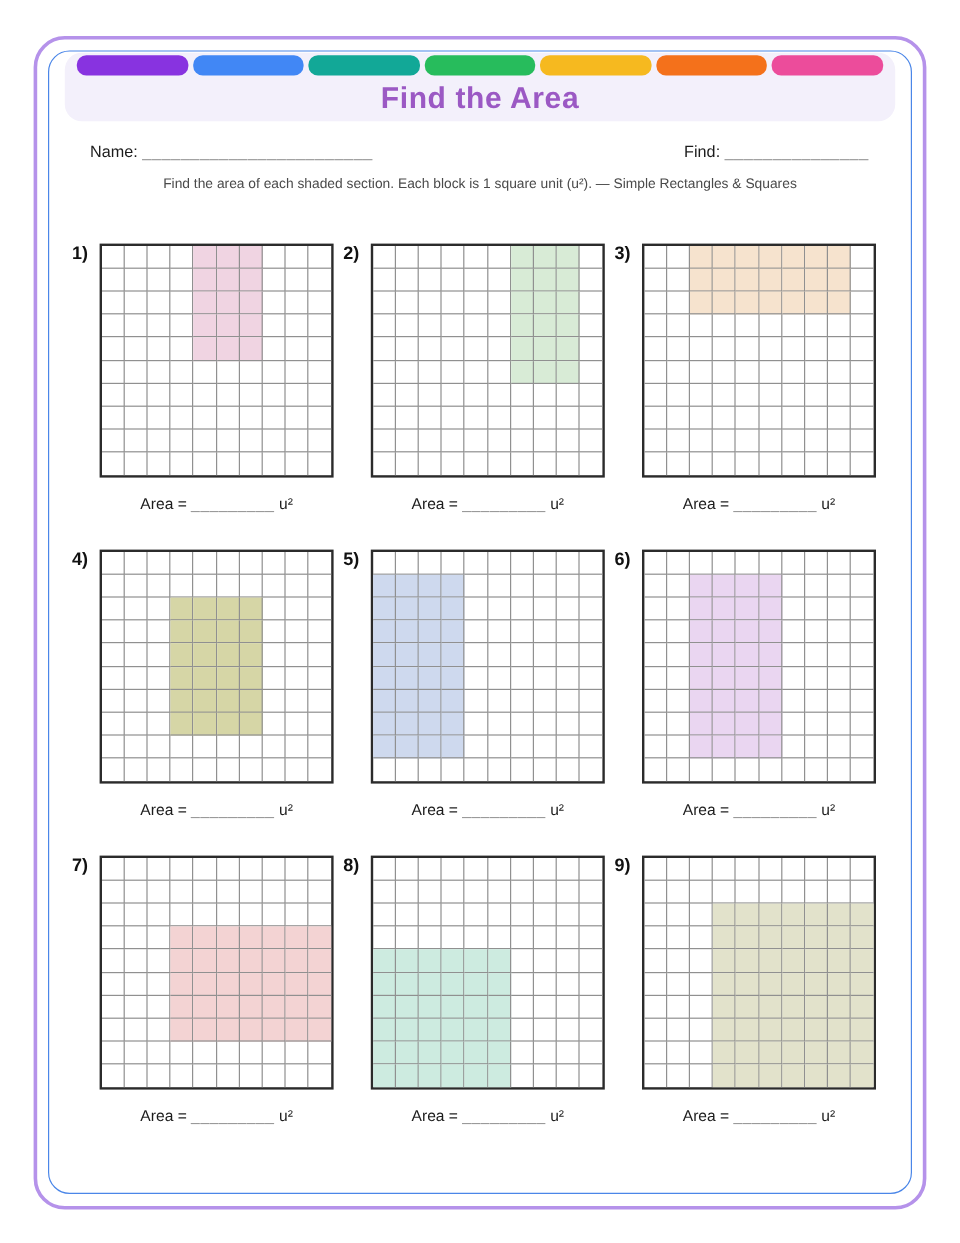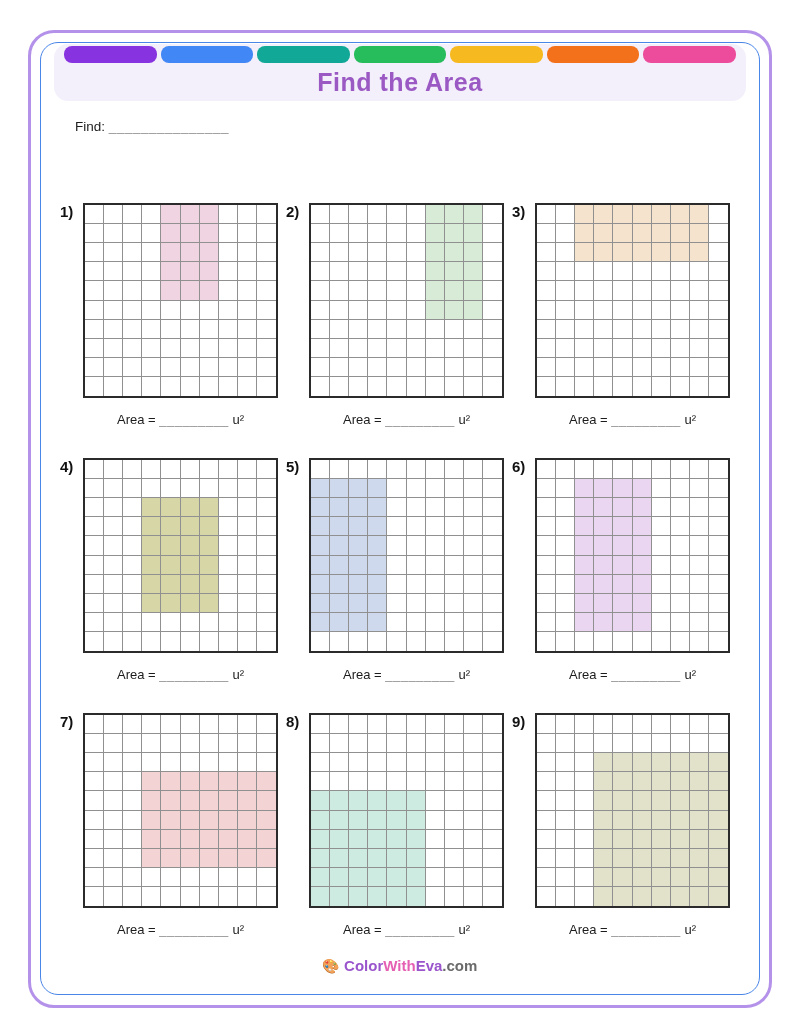--- a/index.html
+++ b/index.html
@@ -59,25 +59,30 @@
         <span style="background: rgb(39, 188, 92);"></span>
         <span style="background: rgb(246, 185, 31);"></span>
         <span style="background: rgb(244, 113, 27);"></span>
         <span style="background: rgb(236, 76, 155);"></span>
       </div>
     <div class="page-title">Find the Area</div>
   </div>
 
   <div class="fields-row">
     <div>
+      <span>Name:</span>
+      <span class="blank">________________________</span>
+    </div>
+    <div>
       <span>Find:</span>
       <span class="blank">_______________</span>
     </div>
   </div>
 
+  <div class="instructions">Find the area of each shaded section. Each block is 1 square unit (u²). — Simple Rectangles &amp; Squares</div>
 
   <div class="problems-grid">
   <div class="problem">
     <div class="p-row">
       <span class="p-num">1)</span>
       <div class="p-grid">
             <div class="cell"></div>
             <div class="cell"></div>
             <div class="cell"></div>
             <div class="cell"></div>
@@ -1085,18 +1090,15 @@
     </div>
     <div class="p-area">
       <span>Area =</span>
       <span class="blank">_________</span>
       <span>u²</span>
     </div>
   </div>
 </div>
 
   <div class="footer">
-    <div class="brand-line">
-      <span class="palette">🎨</span><span id="brand-parts"><span style="color: rgb(154, 85, 204);">Color</span><span style="color: rgb(229, 95, 179);">With</span><span style="color: rgb(154, 85, 204);">Eva</span><span style="color: rgb(107, 107, 107);">.com</span></span>
-    </div>
   </div>
 
 </div>
 
 </body></html>

